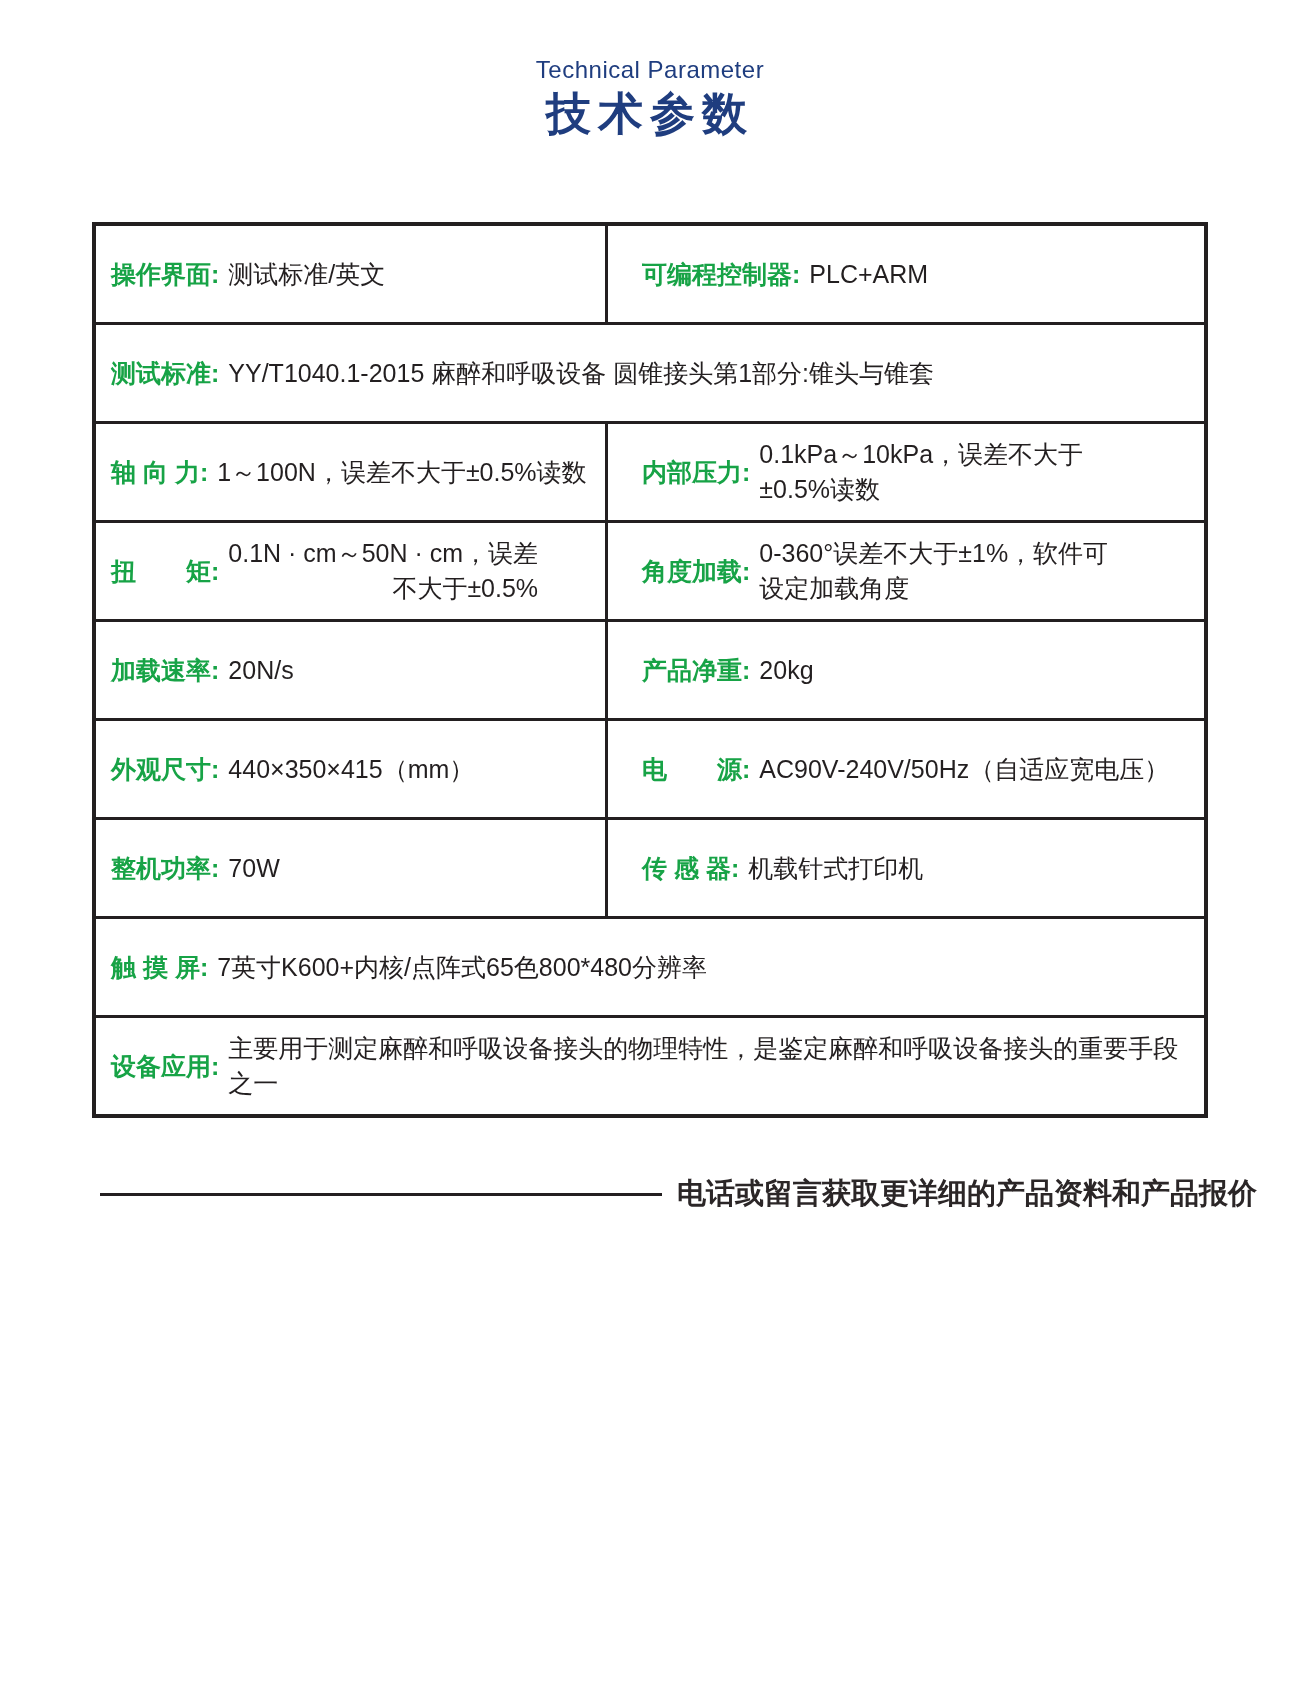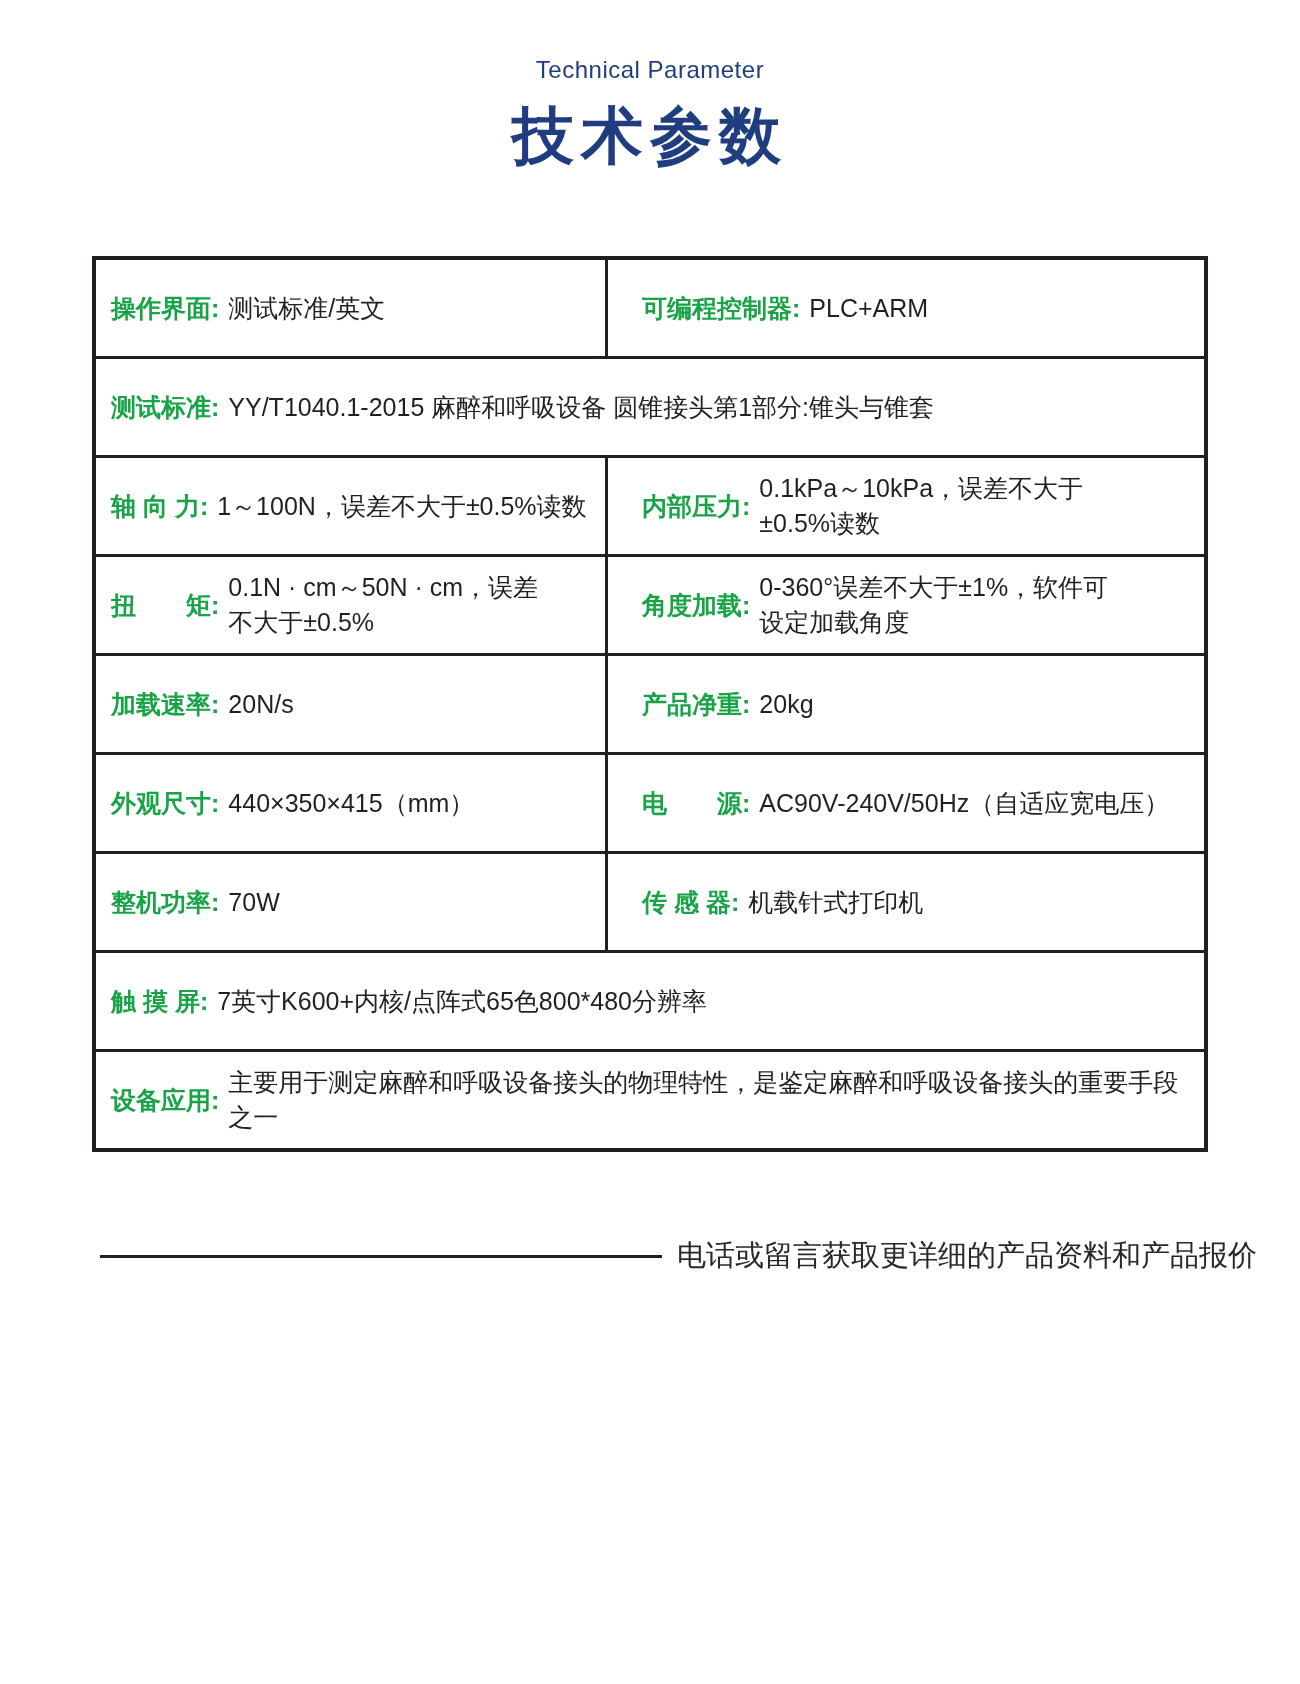--- a/index.html
+++ b/index.html
@@ -6,48 +6,48 @@
   body{
     width:1300px;height:1684px;position:relative;
     font-family:"Liberation Sans","DejaVu Sans",sans-serif;
     color:#231f20;
   }
   .header{text-align:center;padding-top:56px;}
   .subtitle{
     color:#1f3d7f;font-size:24px;font-weight:normal;letter-spacing:0.5px;
   }
   .title{
-    color:#1f3d7f;font-size:62px;font-weight:bold;letter-spacing:7px;
-    margin-top:10px;
+    color:#1f3d7f;font-size:45px;font-weight:bold;letter-spacing:7px;
+    margin-top:0;
   }
   .ptable{
     box-sizing:border-box;
     margin-left:92px;margin-top:78px;
     width:1116px;
     border:4px solid #231f20;
   }
   .row{display:flex;height:96px;border-top:3px solid #231f20;}
   .row:first-child{border-top:none;}
   .cell{
     box-sizing:border-box;
     display:flex;align-items:center;
     padding-left:15px;padding-right:10px;
     font-size:25px;line-height:1.4;
   }
-  .cell.left{width:509px;flex-shrink:0;}
+  .cell.left{width:509px;flex-shrink:0;text-align:right;}
   .cell.right{flex:1;border-left:3px solid #231f20;padding-left:34px;}
   .cell.full{width:100%;}
   .label{
     color:#17a346;font-weight:bold;white-space:pre;
     margin-right:9px;flex-shrink:0;
   }
   .value{white-space:pre-line;}
   .footer{
     display:flex;align-items:center;
-    margin-left:100px;margin-top:84px;
+    margin-left:100px;margin-top:56px;font-weight:bold;
   }
   .fline{width:562px;height:3px;background:#231f20;flex-shrink:0;}
   .ftext{margin-left:15px;font-size:29px;color:#2b2627;}
 </style>
 </head>
 <body>
 
 <div class="header">
   <div class="subtitle">Technical Parameter</div>
   <div class="title">技术参数</div>

